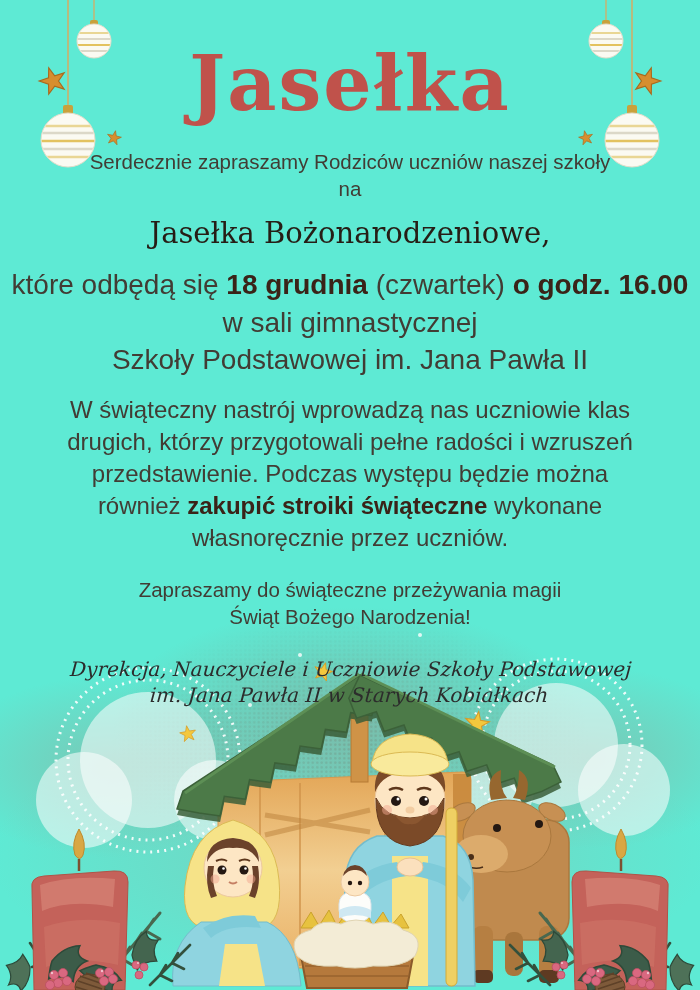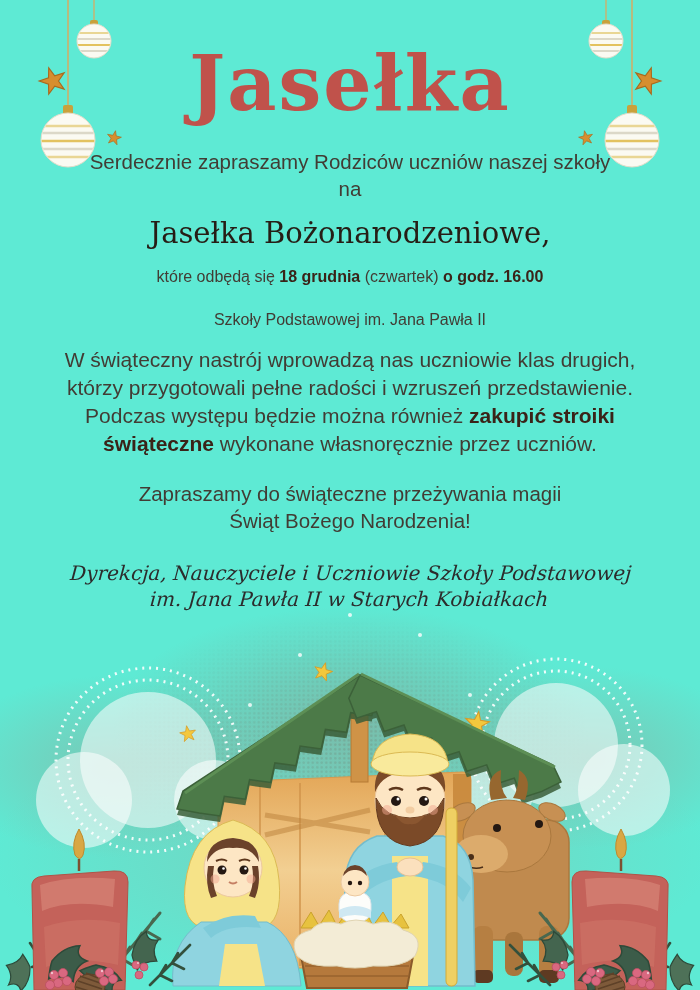--- a/index.html
+++ b/index.html
@@ -5,22 +5,22 @@
   html,body{margin:0;padding:0;}
   .poster{position:relative;width:700px;height:990px;background:#5eead4;overflow:hidden;
           font-family:"Liberation Sans",sans-serif;}
   
   .content{position:relative;z-index:5;text-align:center;}
   .title{margin:0;padding-top:44px;font-family:"DejaVu Serif",serif;font-weight:bold;
          font-size:76px;line-height:1.05;color:#c0524b;letter-spacing:2px;}
   .intro{margin:24px auto 12px;font-size:20.5px;line-height:1.33;color:#423c34;}
   .event{margin:14px auto 0;font-family:"DejaVu Serif",serif;
          font-size:29px;color:#261d15;}
-  .details{margin:16px auto 0;font-size:16px;line-height:1.33;color:#423c34;text-align:center;}
-  .body-par{margin:16px auto 0;max-width:600px;font-size:21px;line-height:1.33;color:#423c34;}
+  .details{margin:16px auto 0;font-size:28px;line-height:1.33;color:#423c34;text-align:center;}
+  .body-par{margin:16px auto 0;max-width:600px;font-size:24px;line-height:1.33;color:#423c34;}
   .closing{margin:22px auto 0;font-size:20.5px;line-height:1.33;color:#423c34;}
   .bold{font-weight:bold;color:#3a2318;}
   .signature{margin:26px auto 0;font-family:"DejaVu Serif",serif;font-style:italic;
              font-size:20px;line-height:1.32;color:#2c2c2c;transform:skewX(-4deg);}
   
   .orn{position:absolute;top:0;width:150px;height:175px;z-index:6;}
   .orn-left{left:2px;}
   .orn-right{right:2px;}
   .candle{position:absolute;bottom:0;width:220px;height:175px;z-index:7;}
   .candle-left{left:0;}
@@ -164,21 +164,21 @@
 
   <div class="content">
     <h1 class="title">Jasełka</h1>
     <p class="intro">
       <span>Serdecznie zapraszamy Rodziców uczniów naszej szkoły</span><br>
       <span>na</span>
     </p>
     <p class="event">Jasełka Bożonarodzeniowe,</p>
     <p class="details">
       <span>które odbędą się </span><span class="bold">18 grudnia</span><span> (czwartek) </span><span class="bold">o godz. 16.00</span><br>
-      <br>
+      <span>w sali gimnastycznej</span><br>
       <span>Szkoły Podstawowej im. Jana Pawła II</span><br>
     </p>
     <p class="body-par">
       <span>W świąteczny nastrój wprowadzą nas uczniowie klas drugich, którzy przygotowali pełne radości i wzruszeń przedstawienie. Podczas występu będzie można również </span><span class="bold">zakupić stroiki świąteczne</span><span> wykonane własnoręcznie przez uczniów.</span>
     </p>
     <p class="closing">
       <span>Zapraszamy do świąteczne przeżywania magii</span><br>
       <span>Świąt Bożego Narodzenia!</span>
     </p>
     <p class="signature">

